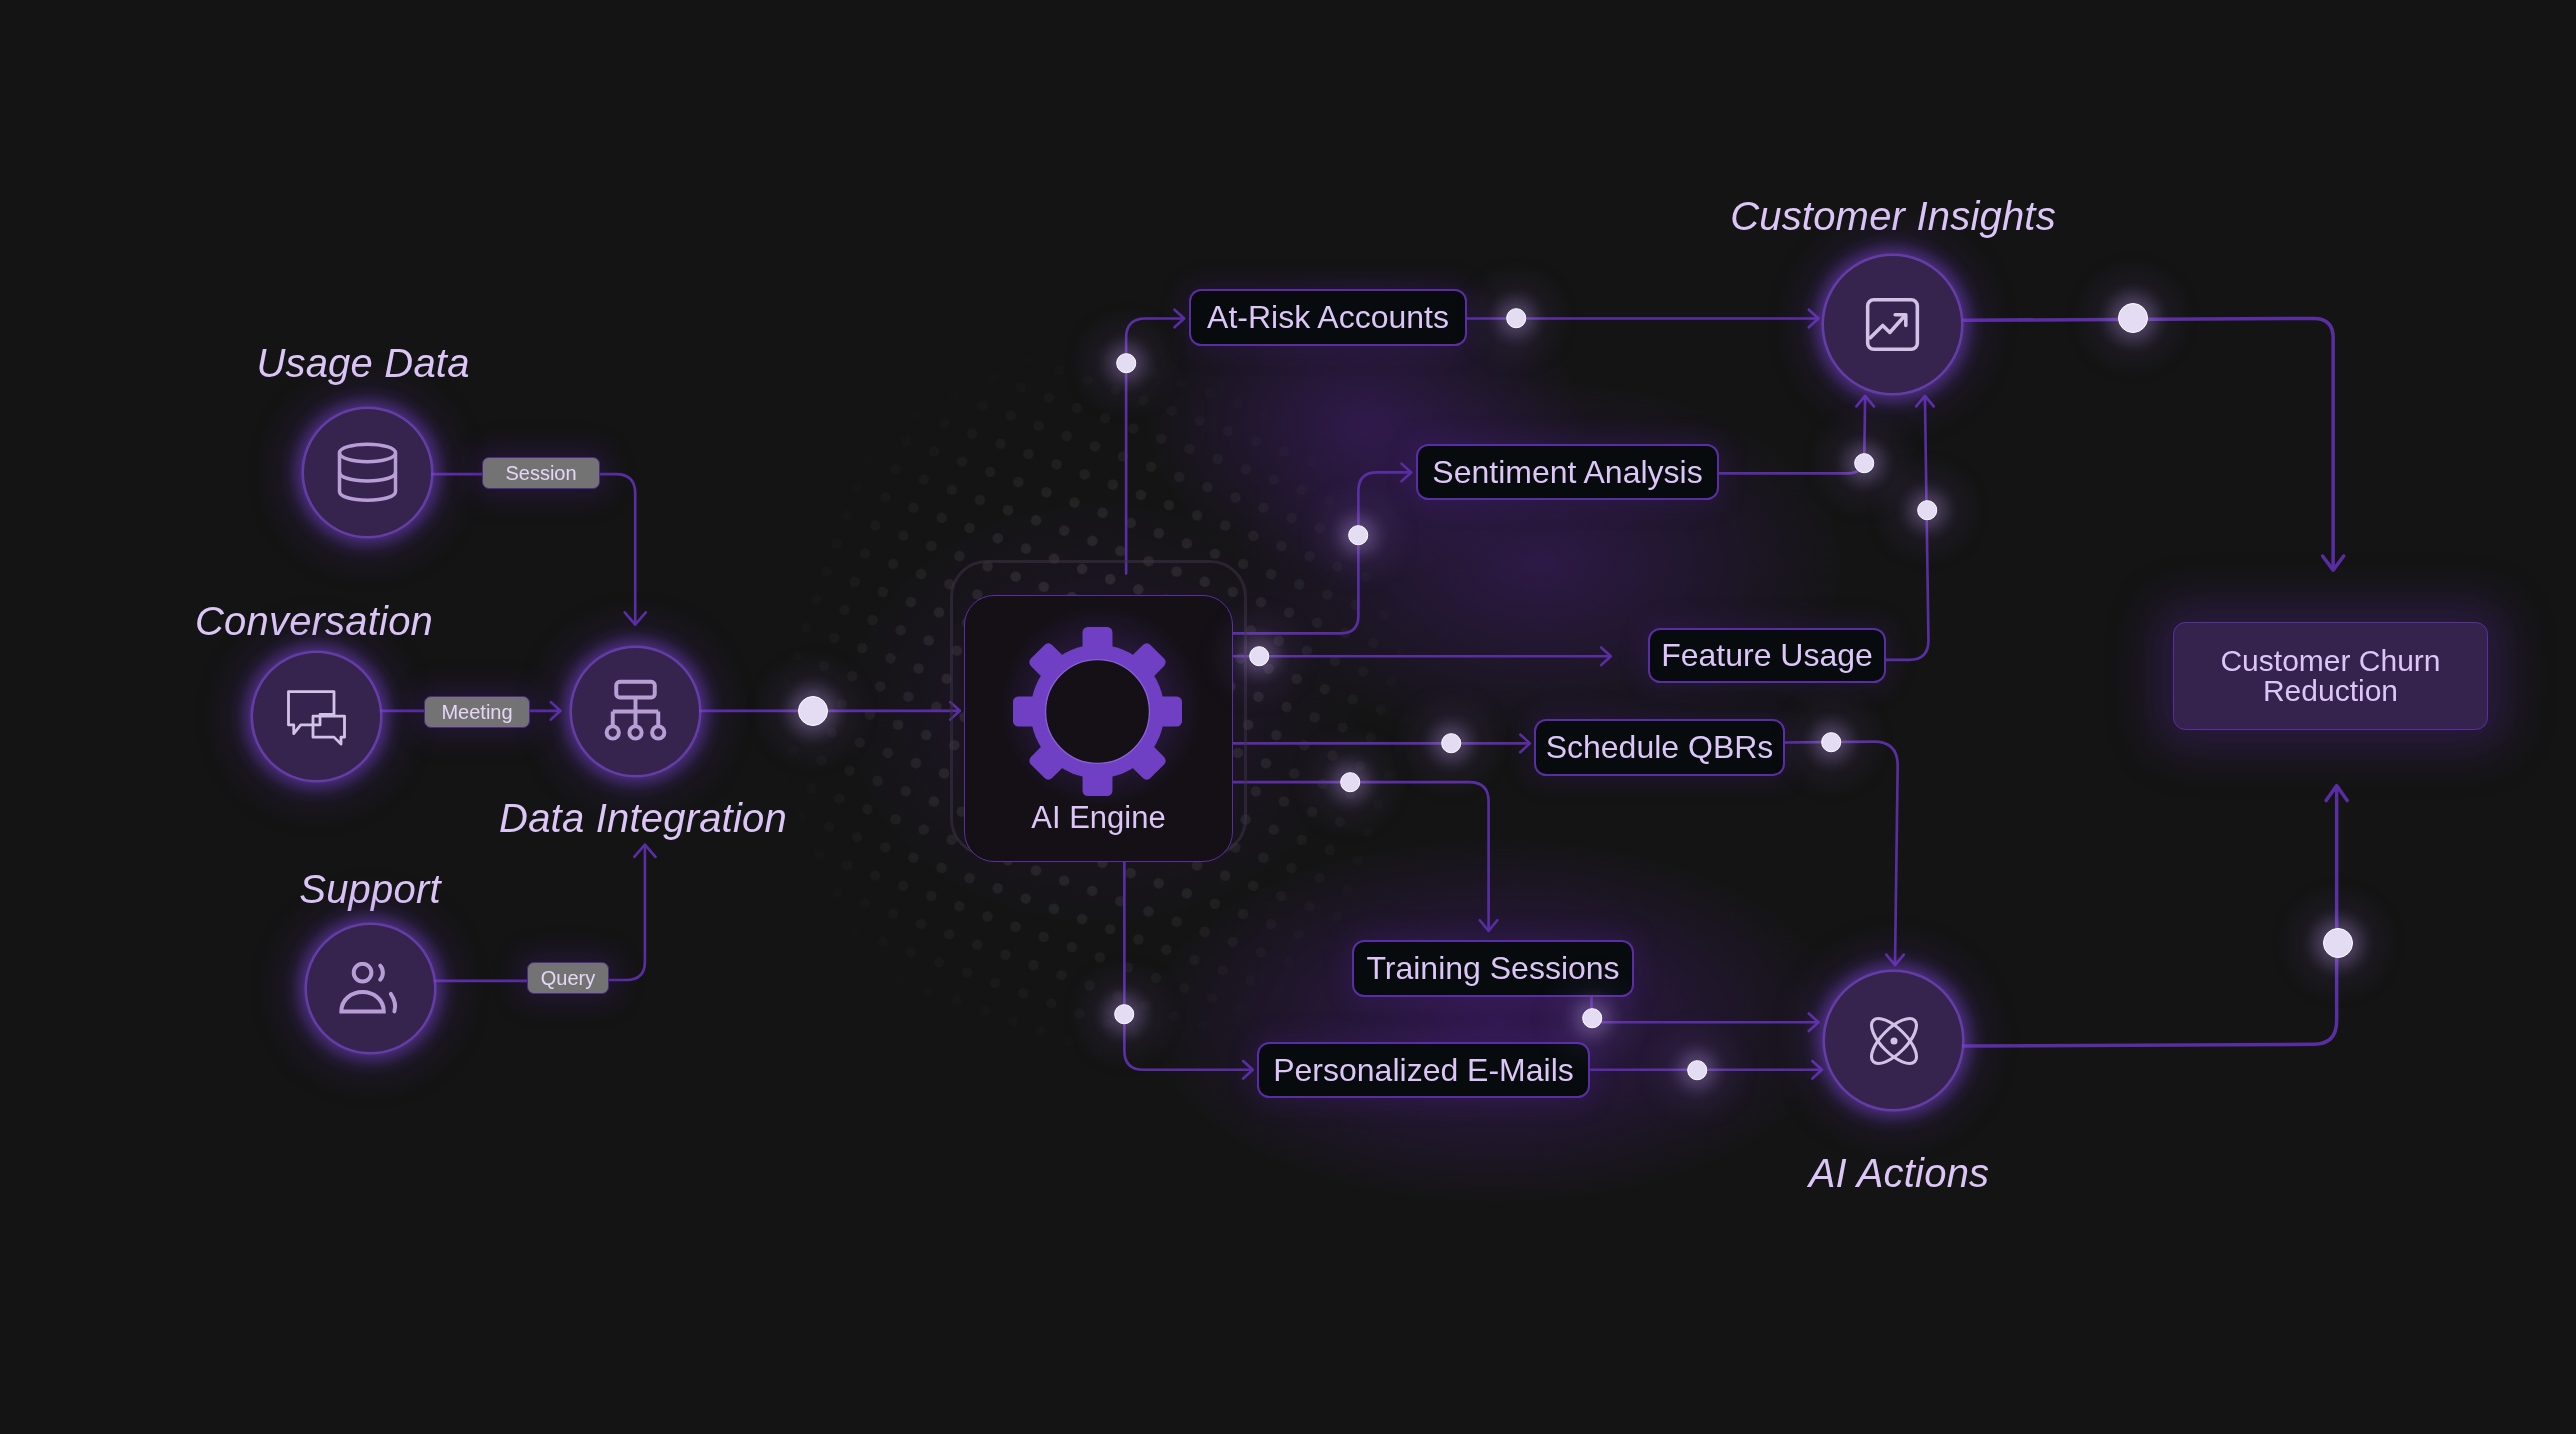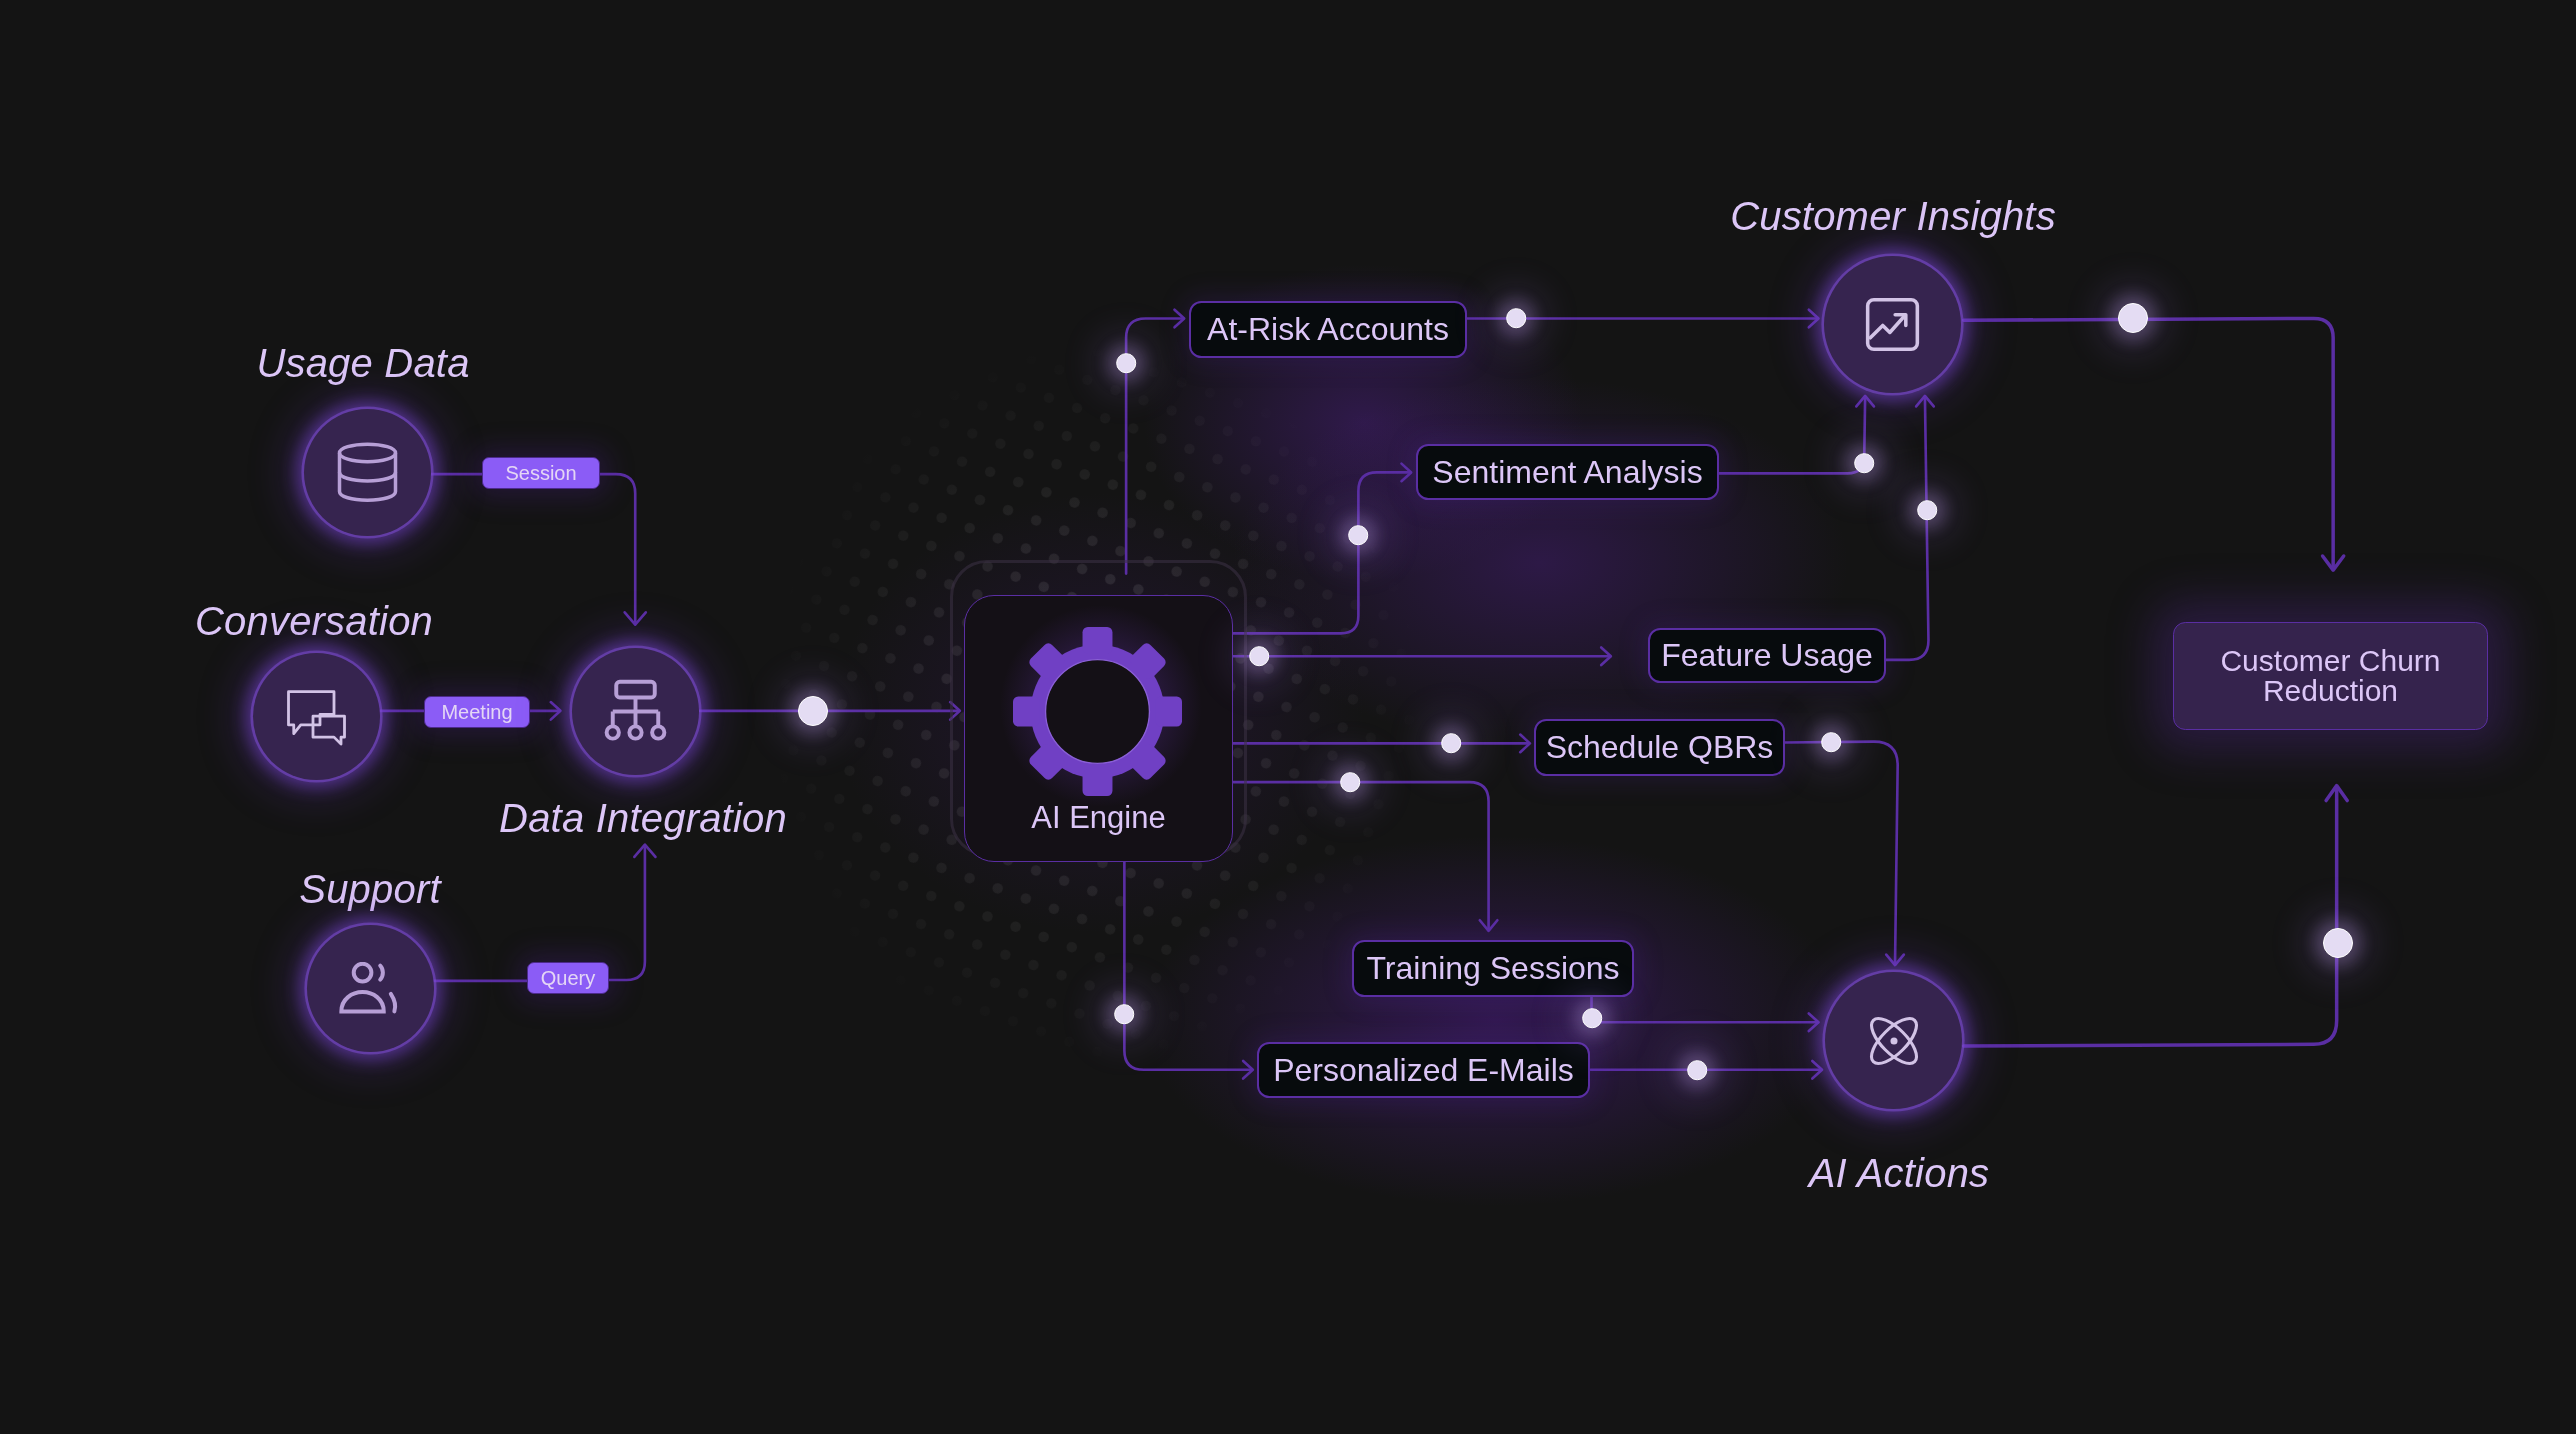--- a/index.html
+++ b/index.html
@@ -17,21 +17,21 @@
   .node-label {
     position: absolute; color: #dcc6f7; font-size: 40px; white-space: nowrap;
     transform: translateX(-50%); letter-spacing: 0.2px; font-style: italic;
   }
   .pill {
     position: absolute; background: #070b0d; border: 2.6px solid #5a2ea3; border-radius: 12.3px;
     color: #dcc6f7; font-size: 32px; display: flex; align-items: center; justify-content: center;
     box-sizing: border-box; white-space: nowrap; box-shadow: 0 0 26px 5.3px rgba(90, 40, 170, 0.18);
   }
   .tag {
-    position: absolute; background: #8b5cf6; border: 1.8px solid #4c2a8a; border-radius: 7px;
+    position: absolute; background: #737373; border: 1.8px solid #4c2a8a; border-radius: 7px;
     color: #e4d6f5; font-size: 20px; display: flex; align-items: center; justify-content: center;
     box-sizing: border-box; white-space: nowrap; box-shadow: 0 0 26px 8.8px rgba(80, 30, 150, 0.25);
   }
   .dot {
     position: absolute; border-radius: 50%; background: #e4dcf3; border: 0.9px solid #ffffff;
     transform: translate(-50%, -50%);
     box-shadow: 0 0 14px 8.8px rgba(190, 160, 235, 0.25), 0 0 35px 21px rgba(150, 110, 220, 0.16);
   }
   .engine-outer {
     position: absolute; left: 950px; top: 560px; width: 297px; height: 296px; border-radius: 37px;
@@ -193,21 +193,21 @@
           <rect x="-17" y="-96" width="34" height="30" rx="6" transform="rotate(225)"></rect>
           <rect x="-17" y="-96" width="34" height="30" rx="6" transform="rotate(270)"></rect>
           <rect x="-17" y="-96" width="34" height="30" rx="6" transform="rotate(315)"></rect>
         </g>
       </g>
       <circle r="59" fill="#141016" stroke="#8a5fd6" stroke-width="1.5"></circle>
     </svg>
     <span class="engine-label">AI Engine</span>
   </div>
 
-  <div class="pill" style="left:1189px;top:289px;width:278px;height:57px;margin-top:12px;">At-Risk Accounts</div>
+  <div class="pill" style="left:1189px;top:289px;width:278px;height:57px;">At-Risk Accounts</div>
   <div class="pill" style="left:1416px;top:444px;width:303px;height:56px;">Sentiment Analysis</div>
   <div class="pill" style="left:1616px;top:628px;width:238px;height:55px;margin-left:32px;">Feature Usage</div>
 
   <div class="pill" style="left:1534px;top:719px;width:251px;height:57px;">Schedule QBRs</div>
   <div class="pill" style="left:1352px;top:940px;width:282px;height:57px;">Training Sessions</div>
   <div class="pill" style="left:1257px;top:1042px;width:333px;height:56px;">Personalized E-Mails</div>
 
   <span class="node-label" style="left:1893px;top:194px;">Customer Insights</span>
   <div class="node" style="left:1824px;top:256px;width:137px;height:137px;">
     <svg width="55" height="55" viewBox="0 0 62 62" fill="none" stroke="#d2c3e6" stroke-width="4" stroke-linejoin="round" stroke-linecap="round">

